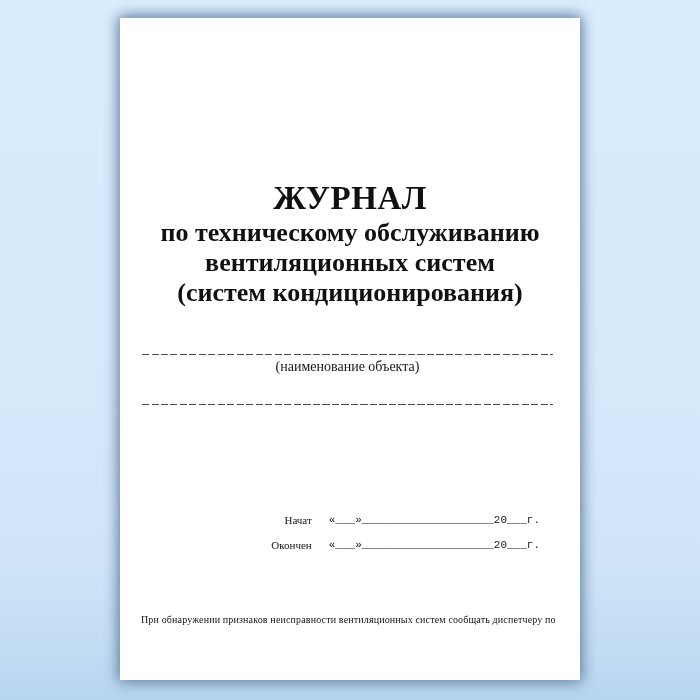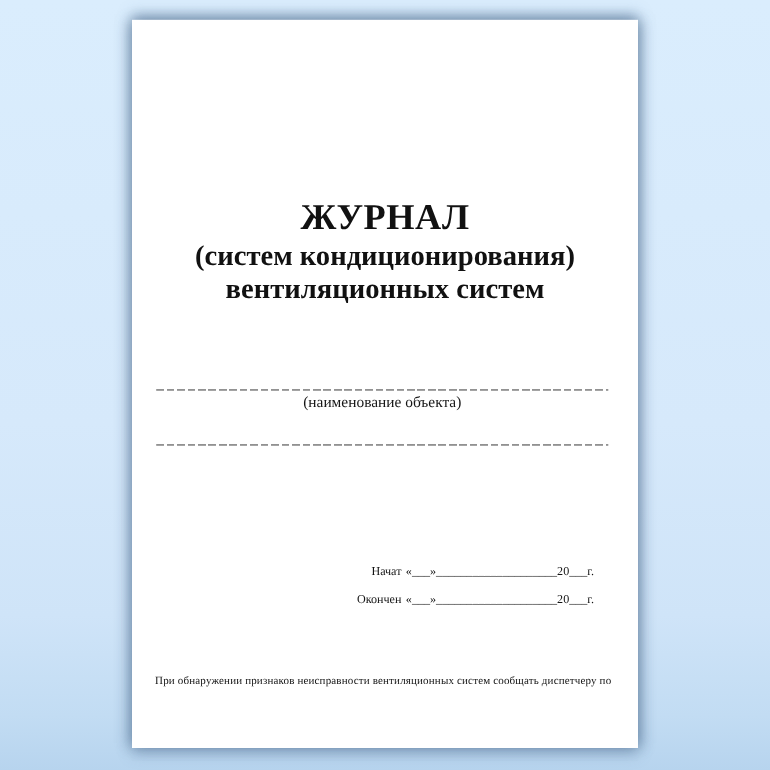--- a/index.html
+++ b/index.html
@@ -53,48 +53,49 @@
     text-align: center;
     font-size: 14px;
     line-height: 14px;
     color: #161616;
   }
   .dates-block {
     position: absolute;
     top: 490px; right: 40px;
     display: grid;
     grid-template-columns: auto auto;
-    column-gap: 4px;
+    column-gap: 17px;
     font-size: 11px;
     line-height: 24.5px;
     color: #141414;
     white-space: nowrap;
   }
   .date-label { text-align: right; }
-  .date-value { text-align: left; }
+  .date-value { text-align: left; font-family: Liberation Mono, monospace; }
   .footer-note {
     position: absolute;
     top: 592px; left: 21px; right: 34px;
     font-size: 10px;
     line-height: 20px;
     letter-spacing: 0.15px;
     color: #141414;
   }
   .footer-note .footer-line { display: block; white-space: nowrap; }
 </style>
 </head>
 <body>
 
 <div class="stage">
   <div class="paper">
 
     <div class="title-block">
       <div class="title-line-main">ЖУРНАЛ</div>
+      <div class="title-line">по техническому обслуживанию</div>
+      <div class="title-line">вентиляционных систем</div>
       <div class="title-line">(систем кондиционирования)</div>
-      <div class="title-line">вентиляционных систем</div>
     </div>
 
     <div class="fill-line fill-line-1"></div>
     <div class="object-caption">(наименование объекта)</div>
     <div class="fill-line fill-line-2"></div>
 
     <div class="dates-block">
       <span class="date-label">Начат</span>
       <span class="date-value">«___»____________________20___г.</span>
       <span class="date-label">Окончен</span>

